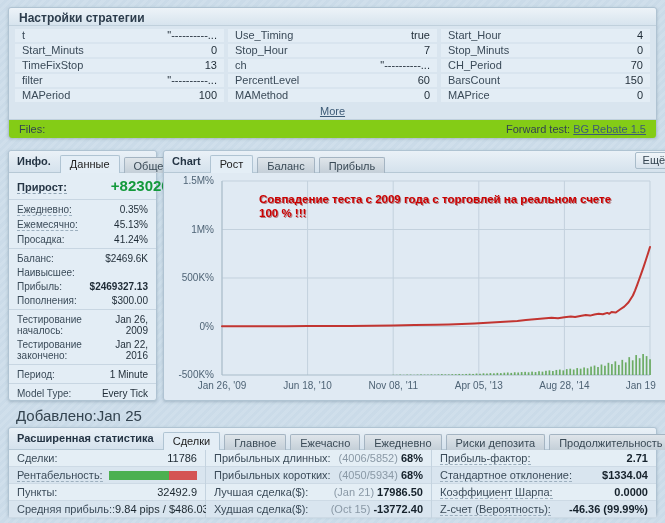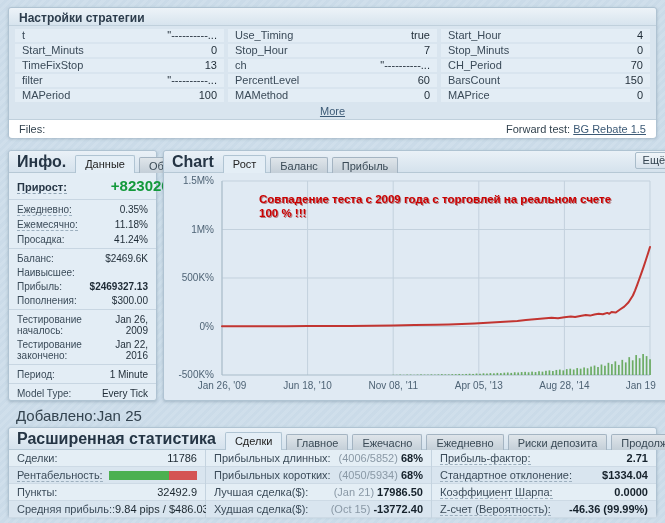--- a/index.html
+++ b/index.html
@@ -31,29 +31,29 @@
     background:#e3edf5; height:13px; line-height:12px;
     margin-bottom:2px; padding:0 7px; font-size:11px;
   }
   .prow .pname { color:#3a4a58; }
   .prow .pval  { color:#1e2b36; }
   .more-row { text-align:center; height:13px; line-height:12px; }
   .lnk { color:#3c5a76; text-decoration:underline; font-size:11px; cursor:pointer; }
   .files-row {
     margin-top:2px; border-top:1px solid #c0d0dc; height:19px; line-height:18px;
     padding:0 10px; font-size:11px; display:flex; justify-content:space-between;
-    background:#ffffff; border-radius:0 0 3px 3px; color:#33434f;
+    background:#84cc16; border-radius:0 0 3px 3px; color:#33434f;
   }
   
   .tabbar {
     display:flex; align-items:flex-end; height:22px; padding:0 8px;
     background: linear-gradient(#eaf1f7, #d5e2ed);
     border-bottom:1px solid #b6c8d5; border-radius:3px 3px 0 0;
   }
-  .ptitle { font-weight:bold; font-size:16px; color:#253545; margin-right:9px; line-height:21px; white-space:nowrap; }
+  .ptitle { font-weight:bold; font-size:11px; color:#253545; margin-right:9px; line-height:21px; white-space:nowrap; }
   .tab {
     font-size:11px; color:#3a4a56; white-space:nowrap;
     padding:2px 9px 1px 9px; margin-right:4px; position:relative; top:1px;
     border:1px solid #a4b4c2; border-bottom:none; border-radius:2px 2px 0 0;
     background: linear-gradient(#dfe5ea, #c4cfd8); cursor:pointer;
   }
   .tab.active { background:#e4eef6; border-color:#b0c4d3; padding-bottom:3px; z-index:2; color:#222; }
   
   #info { left:8px; top:150px; width:149px; height:251px; background:#e3edf5; }
   .irow { display:flex; justify-content:space-between; padding:2px 8px 1px 8px; font-size:10px; color:#39495а; }
@@ -194,21 +194,21 @@
     <span class="glabel">Прирост:</span>
     <span class="gval green">+823026.73%</span>
   </div>
   <div class="isep"></div>
   <div class="irow">
       <span class="ilabel dotted">Ежедневно:</span>
       <span class="ival">0.35%</span>
     </div>
   <div class="irow">
       <span class="ilabel dotted">Ежемесячно:</span>
-      <span class="ival">11.18%</span>
+      <span class="ival">45.13%</span>
     </div>
   <div class="irow">
       <span class="ilabel">Просадка:</span>
       <span class="ival">41.24%</span>
     </div>
   <div class="isep"></div>
   <div class="irow">
       <span class="ilabel">Баланс:</span>
       <span class="ival">$2469.6K</span>
     </div>

